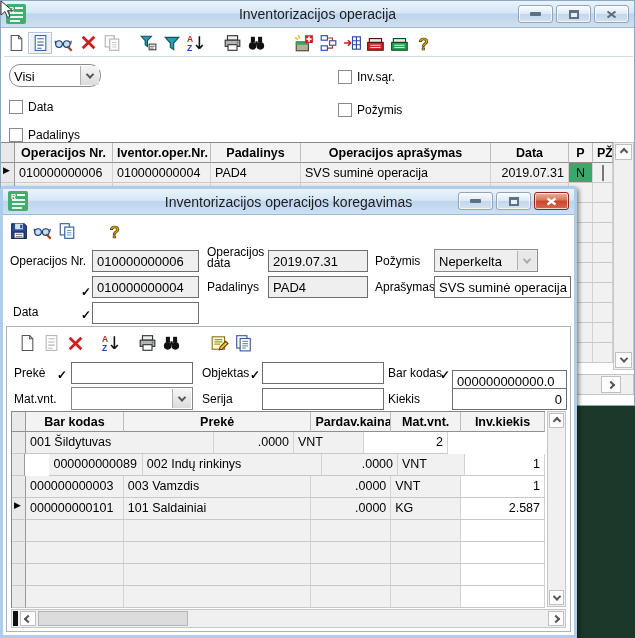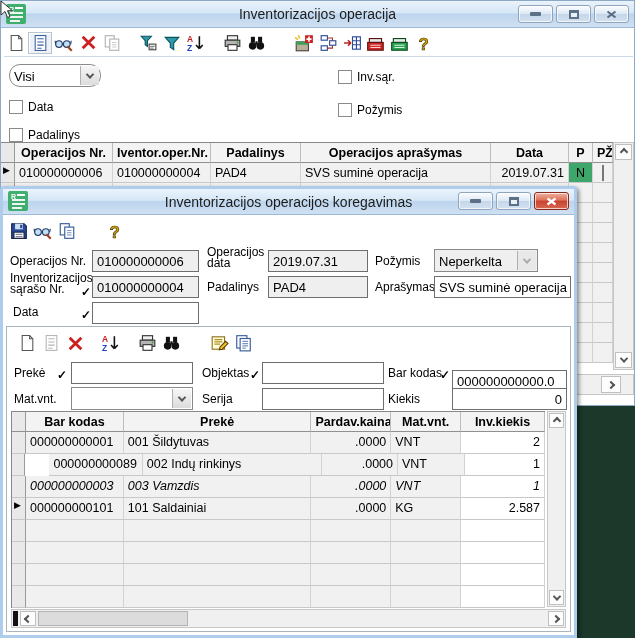--- a/index.html
+++ b/index.html
@@ -429,21 +429,20 @@
       <span class="tb-btn">
         <svg width="14" height="18" viewBox="0 0 12 16">
           <text x="1" y="14" font-size="15" font-weight="bold" fill="#d8a800" stroke="#403000" stroke-width=".6">?</text>
         </svg>
       </span>
     </div>
 
   <span class="lbl" style="left:7px;top:66px;">Operacijos Nr.</span>
   <div class="field ro" style="left:89px;top:61px;width:107px;">010000000006</div>
 
-  <span class="lbl two" style="left:7px;top:84px;width:76px;">Inventorizacijos sąrašo Nr.</span>
   <span class="checkmark" style="left:78px;top:96px;">✓</span>
   <div class="field ro" style="left:89px;top:87px;width:107px;">010000000004</div>
 
   <span class="lbl" style="left:10px;top:117px;">Data</span>
   <span class="checkmark" style="left:78px;top:119px;">✓</span>
   <div class="field" style="left:89px;top:113px;width:107px;"></div>
 
   <span class="lbl two" style="left:204px;top:58px;width:58px;">Operacijos data</span>
   <div class="field ro" style="left:265px;top:61px;width:100px;">2019.07.31</div>
 
@@ -553,35 +552,34 @@
         <div class="grow" style="height: 20px;">
           <div class="gcell mark hdr" style="width: 14px; height: 20px;"></div>
           <div class="gcell hdr" style="width: 98px; height: 20px;">Bar kodas</div>
           <div class="gcell hdr" style="width: 188px; height: 20px;">Prekė</div>
           <div class="gcell hdr" style="width: 80px; height: 20px;">Pardav.kaina</div>
           <div class="gcell hdr" style="width: 70px; height: 20px;">Mat.vnt.</div>
           <div class="gcell hdr" style="width: 84px; height: 20px;">Inv.kiekis</div>
         </div>
         <div class="grow" style="height: 22px;">
           <div class="gcell mark" style="width: 14px; height: 22px;"></div>
-          <div class="gcell" style="width: 98px; height: 22px;">000000000001</div>
           <div class="gcell" style="width: 188px; height: 22px;">001 Šildytuvas</div>
           <div class="gcell right" style="width: 80px; height: 22px;">.0000</div>
           <div class="gcell" style="width: 70px; height: 22px;">VNT</div>
           <div class="gcell right white" style="width: 84px; height: 22px;">2</div>
         </div>
         <div class="grow" style="height: 22px;">
           <div class="gcell mark" style="width: 14px; height: 22px;"></div>
           <div class="gcell" style="width: 98px; height: 22px; margin-left: 24px;">000000000089</div>
           <div class="gcell" style="width: 188px; height: 22px;">002 Indų rinkinys</div>
           <div class="gcell right" style="width: 80px; height: 22px;">.0000</div>
           <div class="gcell" style="width: 70px; height: 22px;">VNT</div>
           <div class="gcell right white" style="width: 84px; height: 22px;">1</div>
         </div>
-        <div class="grow" style="height: 22px; font-style: italic;">
+        <div class="grow" style="height: 22px;">
           <div class="gcell mark" style="width: 14px; height: 22px;"></div>
           <div class="gcell" style="width: 98px; height: 22px;">000000000003</div>
           <div class="gcell" style="width: 188px; height: 22px;">003 Vamzdis</div>
           <div class="gcell right" style="width: 80px; height: 22px;">.0000</div>
           <div class="gcell" style="width: 70px; height: 22px;">VNT</div>
           <div class="gcell right white" style="width: 84px; height: 22px;">1</div>
         </div>
         <div class="grow" style="height: 22px;">
           <div class="gcell mark" style="width: 14px; height: 22px;">▶</div>
           <div class="gcell" style="width: 98px; height: 22px;">000000000101</div>

